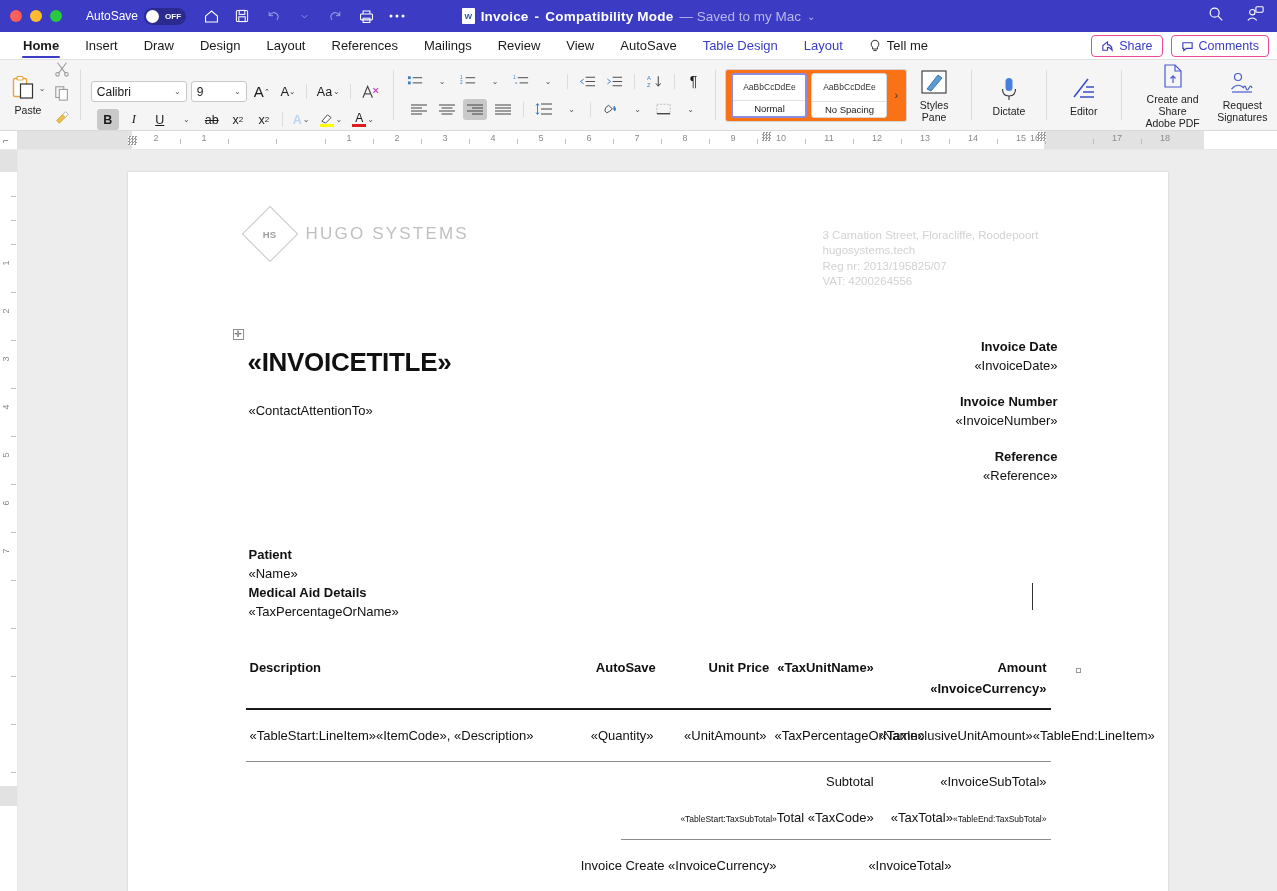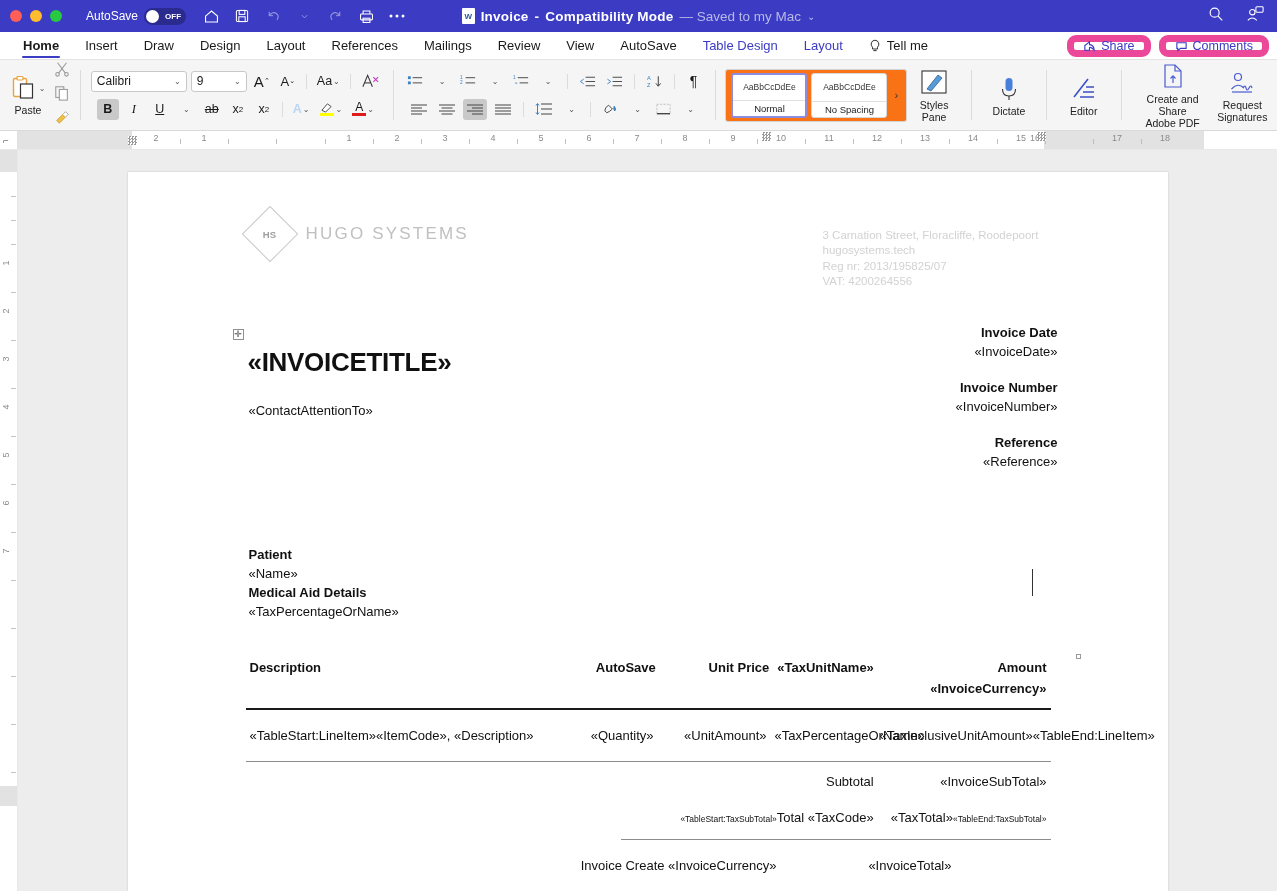--- a/index.html
+++ b/index.html
@@ -72,21 +72,21 @@
   .tab.active { font-weight: bold; }
   .tab.active::after {
     content:""; position:absolute; left:12px; right:12px; bottom:1px;
     height:2.5px; background:#3B3BC4; border-radius:2px;
   }
   .tab.blue { color: #3B3BC4; }
   .tab.tellme { display:flex; gap:6px; }
   .bulb { width: 12px; height: 14px; }
   .tabbar-right { position:absolute; right: 8px; bottom: 2px; display:flex; gap:8px; }
   .pillbtn {
-    border: 7px solid #ec4899; border-radius: 9px; background: #fff;
+    border: 1px solid #ec4899; border-radius: 4px; background: #fff;
     height: 22px; display: flex; align-items: center; gap: 5px;
     padding: 0 9px; font-size: 12.5px; color: #3B3BC4;
   }
 
   
   .ribbon {
     height: 71px; background: #F5F5F5;
     display: flex; align-items: stretch;
     border-bottom: 1px solid #DADADA;
     position: relative;
@@ -94,21 +94,21 @@
   .grp { display: flex; align-items: center; padding: 0 6px; position: relative; }
   .vsep { width:1px; background:#DCDCDC; margin: 10px 4px; align-self: stretch; }
 
   
   .paste-col { display:flex; flex-direction:column; align-items:center; width:44px; }
   .paste-icon-row { display:flex; align-items:center; gap:2px; }
   .paste-lbl { font-size: 10.5px; color:#222; margin-top:1px; }
   .mini-col { display:flex; flex-direction:column; gap:4px; align-items:center; padding-left:4px;}
 
   
-  .font-grp { display:flex; flex-direction:column; justify-content:center; gap:7px; }
+  .font-grp { display:flex; flex-direction:column; justify-content:flex-end; gap:7px; }
   .fg-row { display:flex; align-items:center; gap:4px; }
   .combo {
     border:1px solid #C8C8C8; background:#fff; border-radius:3px;
     height: 21px; display:flex; align-items:center; justify-content:space-between;
     padding: 0 5px; font-size: 12px; color:#1a1a1a;
   }
   .combo.font { width: 96px; }
   .combo.size { width: 56px; }
   .caret { font-size: 8px; color:#555; }
   .ibtn {
@@ -208,21 +208,21 @@
 
   .inv-title {
     position:absolute; left: 120px; top: 175px;
     font-size: 26px; font-weight: bold; color:#111; letter-spacing:-.3px;
   }
   .contact-attn {
     position:absolute; left: 121px; top: 231px;
     font-size: 13px; color:#111;
   }
 
-  .rightfields { position:absolute; right: 110px; top: 152px; text-align:right; width: 300px;}
+  .rightfields { position:absolute; right: 110px; top: 166px; text-align:right; width: 300px;}
   .rf-lbl { font-size: 13px; font-weight:bold; color:#111; line-height: 18px; }
   .rf-val { font-size: 13px; color:#111; line-height: 19px; }
   .rf-gap { height: 18px; }
   .caretline {
     position:absolute; right: 25px; top: 245px; width:1px; height: 27px; background:#333;
   }
   .anchor-sq {
     position:absolute; right: -23px; top: 330px; width:5px; height:5px; border:1px solid #9a9a9a; background:#fff;
   }
 

